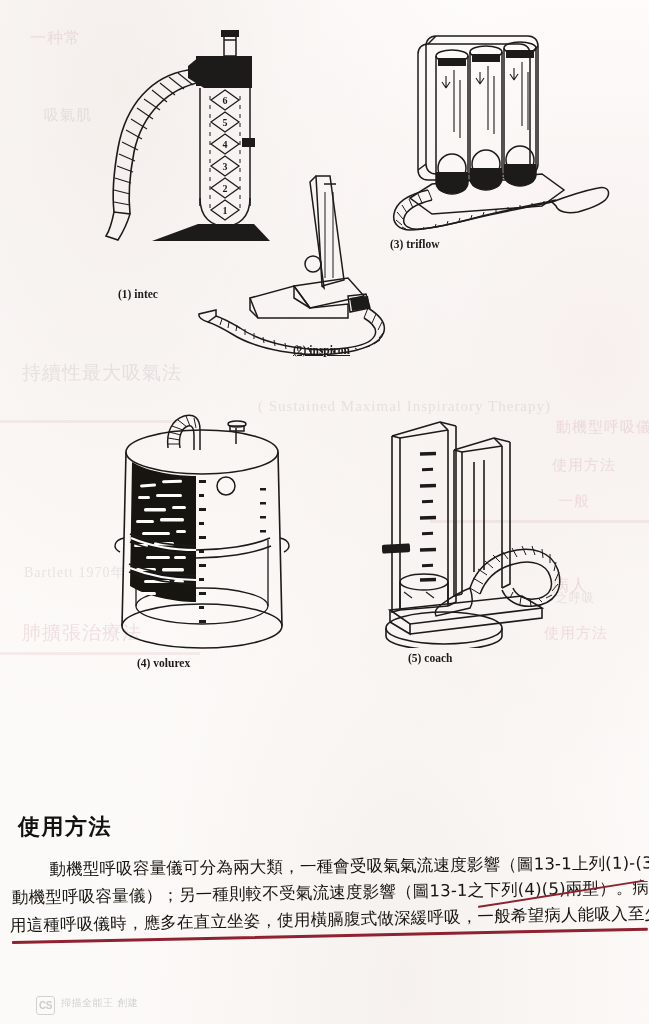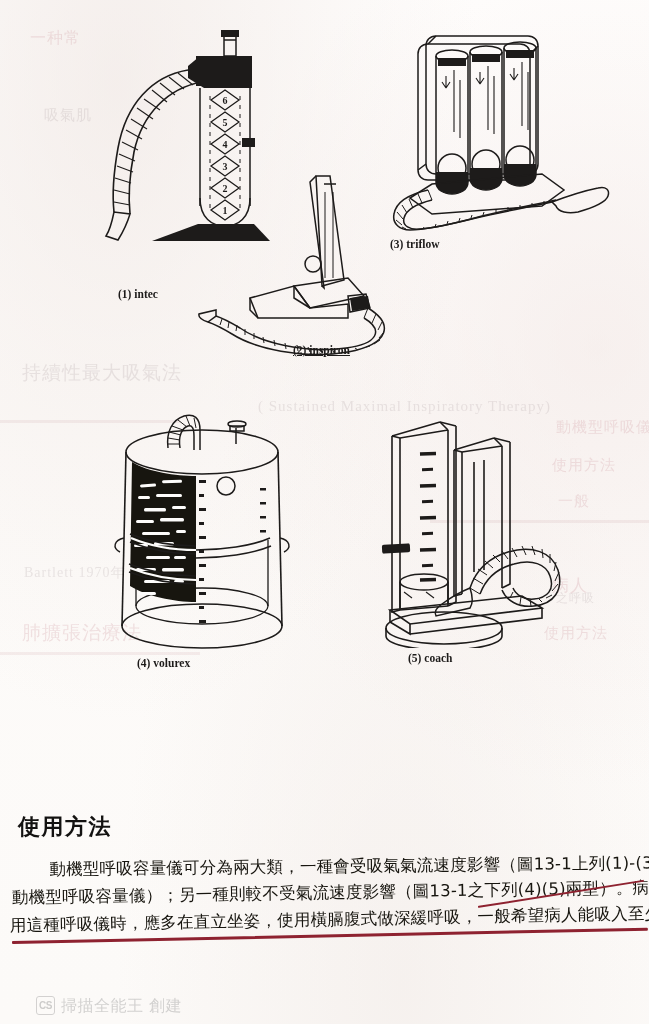--- a/index.html
+++ b/index.html
@@ -142,21 +142,21 @@
     font-family: "Liberation Sans", sans-serif;
     font-size: 10px;
     font-weight: bold;
     display: flex;
     align-items: center;
     justify-content: center;
     letter-spacing: -0.5px;
   }
   .wm-text {
     font-family: "DejaVu Sans", sans-serif;
-    font-size: 16px;
+    font-size: 10px;
     color: #9a9a9a;
     letter-spacing: 0.5px;
   }
 </style>
 </head>
 <body>
 
 <div id="page">
 
   <div class="paper-tone"></div>

